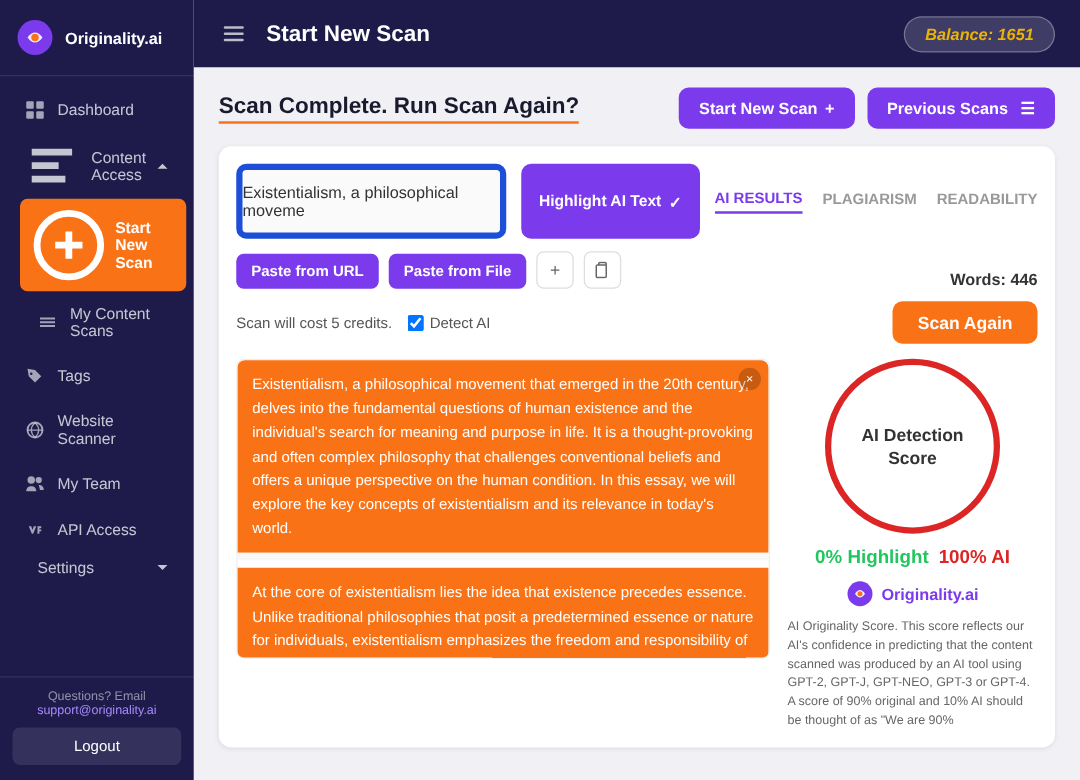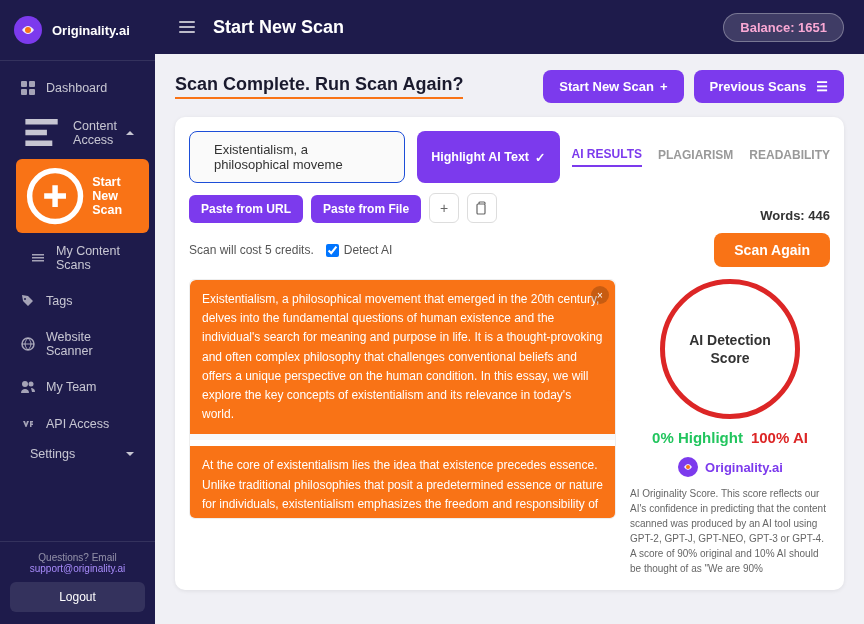--- a/index.html
+++ b/index.html
@@ -113,26 +113,27 @@
       height: 54px;
       flex-shrink: 0;
     }
     .header-title {
       color: white;
       font-size: 18px;
       font-weight: 600;
     }
     .header-balance {
       background: rgba(255,255,255,0.15);
-      color: #f9a8d4;
+      color: #eab308;
       border: 1px solid rgba(255,255,255,0.3);
       border-radius: 20px;
       padding: 6px 16px;
       font-size: 13px;
       font-weight: 600;
+      font-style: italic;
     }
 
     
     .content {
       flex: 1;
       overflow-y: auto;
       padding: 16px 20px;
       background: #f0f0f5;
     }
 
@@ -190,23 +191,23 @@
     }
 
     .scan-top-row {
       display: flex;
       align-items: stretch;
       gap: 12px;
       margin-bottom: 10px;
     }
     .text-input-area {
       flex: 1;
-      border: 1px solid #1d4ed8;
+      border: 5px solid #1d4ed8;
       border-radius: 8px;
-      padding: 10px 24px;
+      padding: 10px 0;
       font-size: 13px;
       color: #333;
       background: #fafafa;
     }
     .highlight-btn {
       background: #7c3aed;
       color: white;
       border: none;
       border-radius: 8px;
       padding: 8px 14px;

